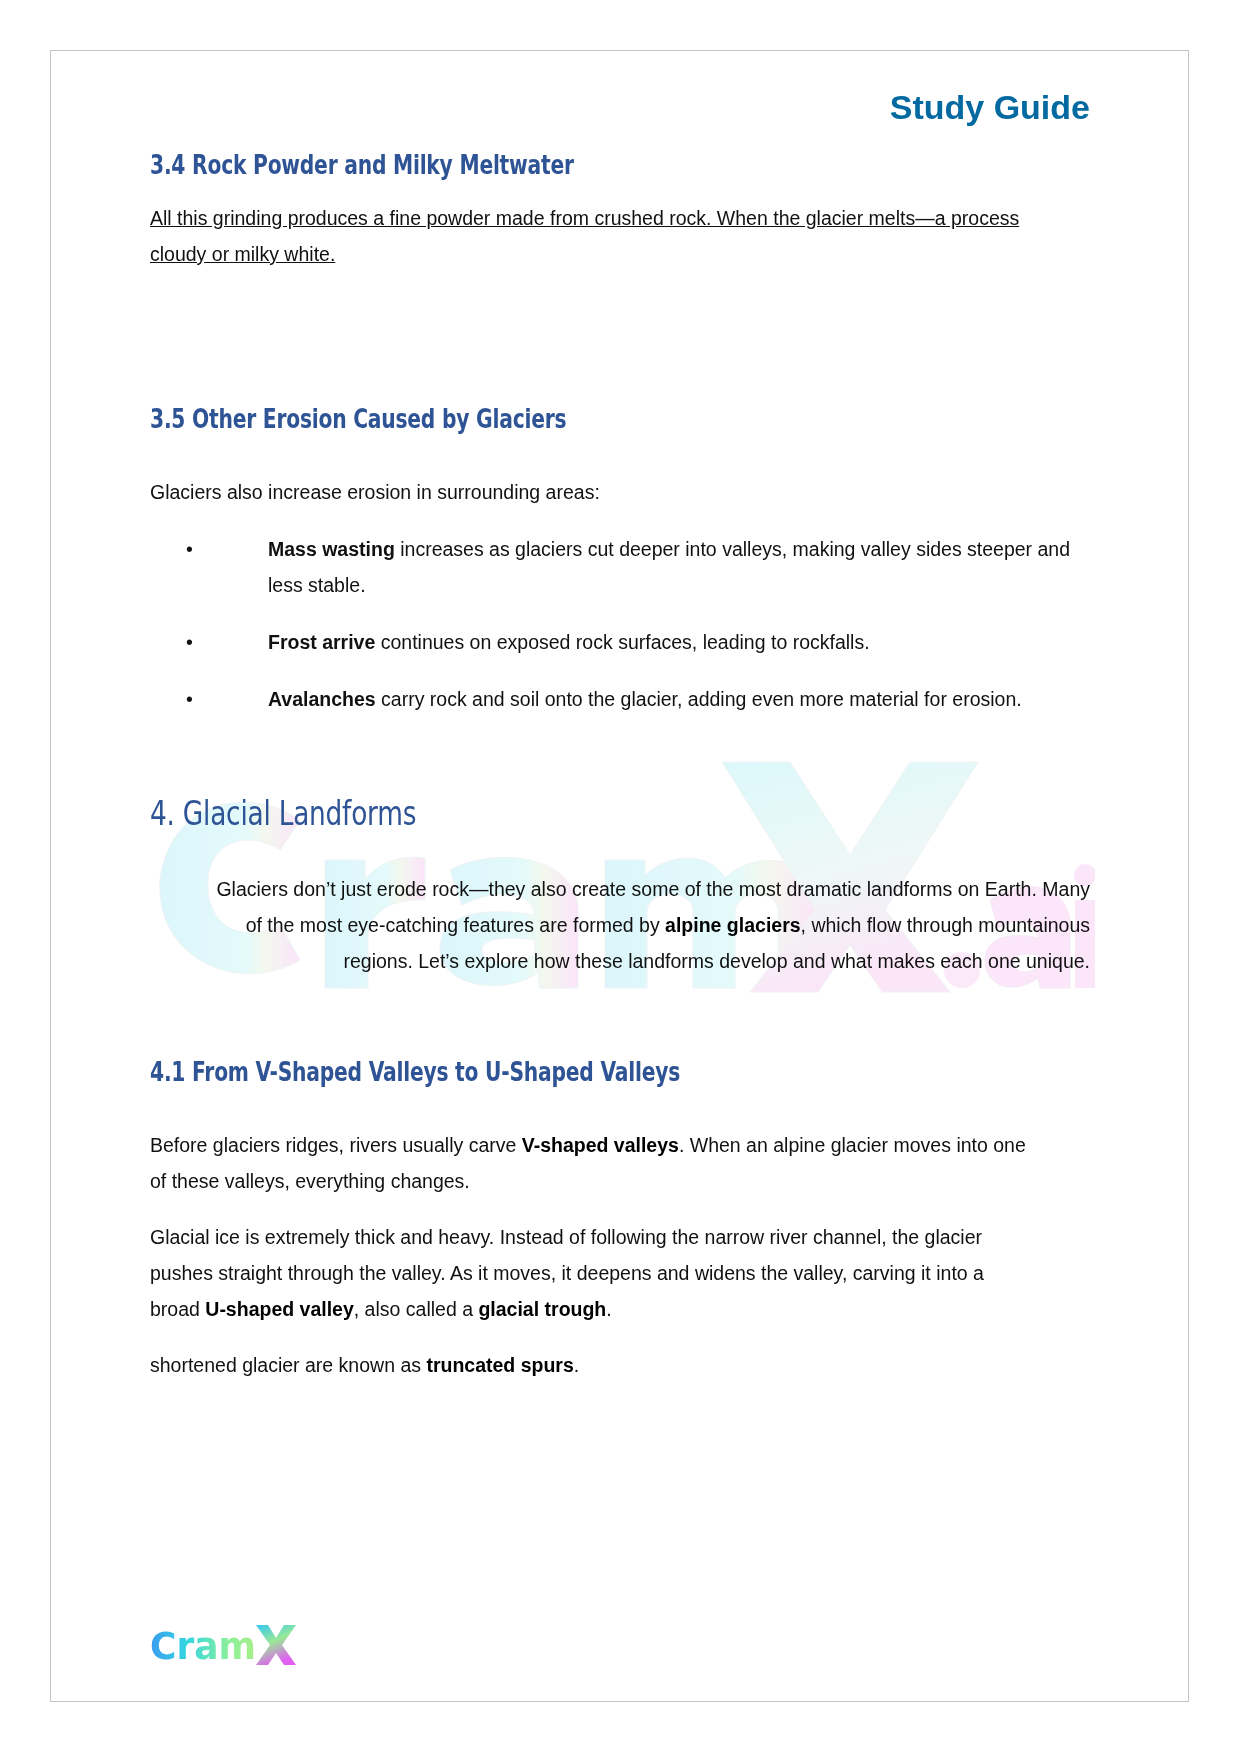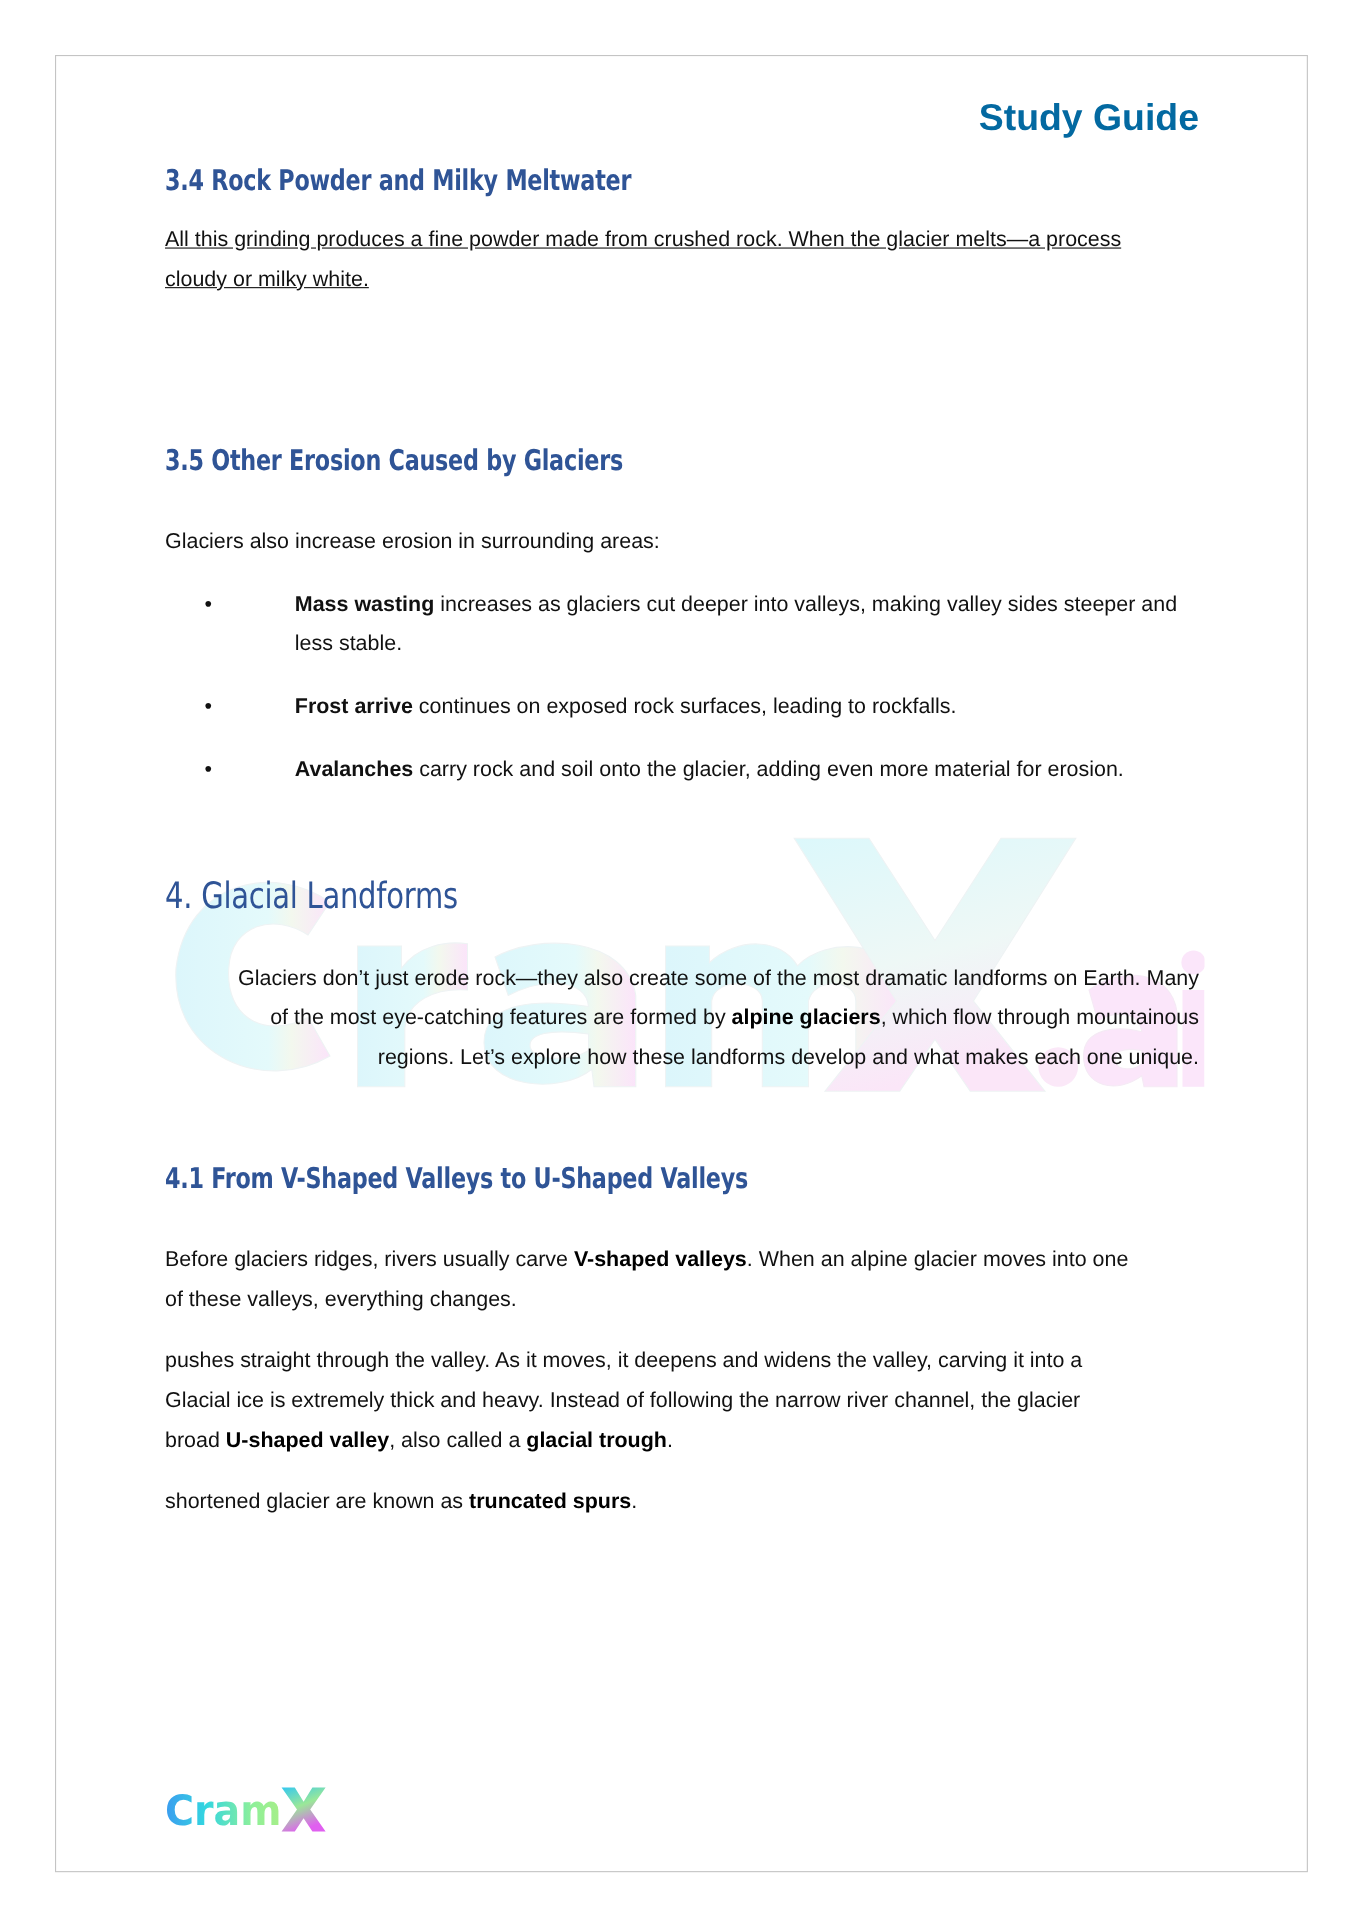--- a/index.html
+++ b/index.html
@@ -106,22 +106,22 @@
     <span class="line"><span>of the most eye-catching features are formed by </span><b>alpine glaciers</b><span>, which flow through mountainous</span></span>
     <span class="line">regions. Let’s explore how these landforms develop and what makes each one unique.</span>
   </div>
 
   <div class="h2" style="top:1057px;">4.1 From V-Shaped Valleys to U-Shaped Valleys</div>
   <div class="para" style="top:1127px;">
     <span class="line"><span>Before glaciers ridges, rivers usually carve </span><b>V-shaped valleys</b><span>. When an alpine glacier moves into one</span></span>
     <span class="line">of these valleys, everything changes.</span>
   </div>
   <div class="para" style="top:1219px;">
+    <span class="line">Glacial ice is extremely thick and heavy. Instead of following the narrow river channel, the glacier</span>
     <span class="line">pushes straight through the valley. As it moves, it deepens and widens the valley, carving it into a</span>
-    <span class="line">Glacial ice is extremely thick and heavy. Instead of following the narrow river channel, the glacier</span>
     <span class="line"><span>broad </span><b>U-shaped valley</b><span>, also called a </span><b>glacial trough</b><span>.</span></span>
   </div>
   <div class="para" style="top:1347px;">
     <span class="line"><span>shortened glacier are known as </span><b>truncated spurs</b><span>.</span></span>
   </div>
 
   <svg class="logo" viewBox="0 0 148 46" xmlns="http://www.w3.org/2000/svg">
     <defs>
       <linearGradient id="logograd" x1="0" y1="0" x2="1" y2="0">
         <stop offset="0" stop-color="#3b9cf0"></stop>

